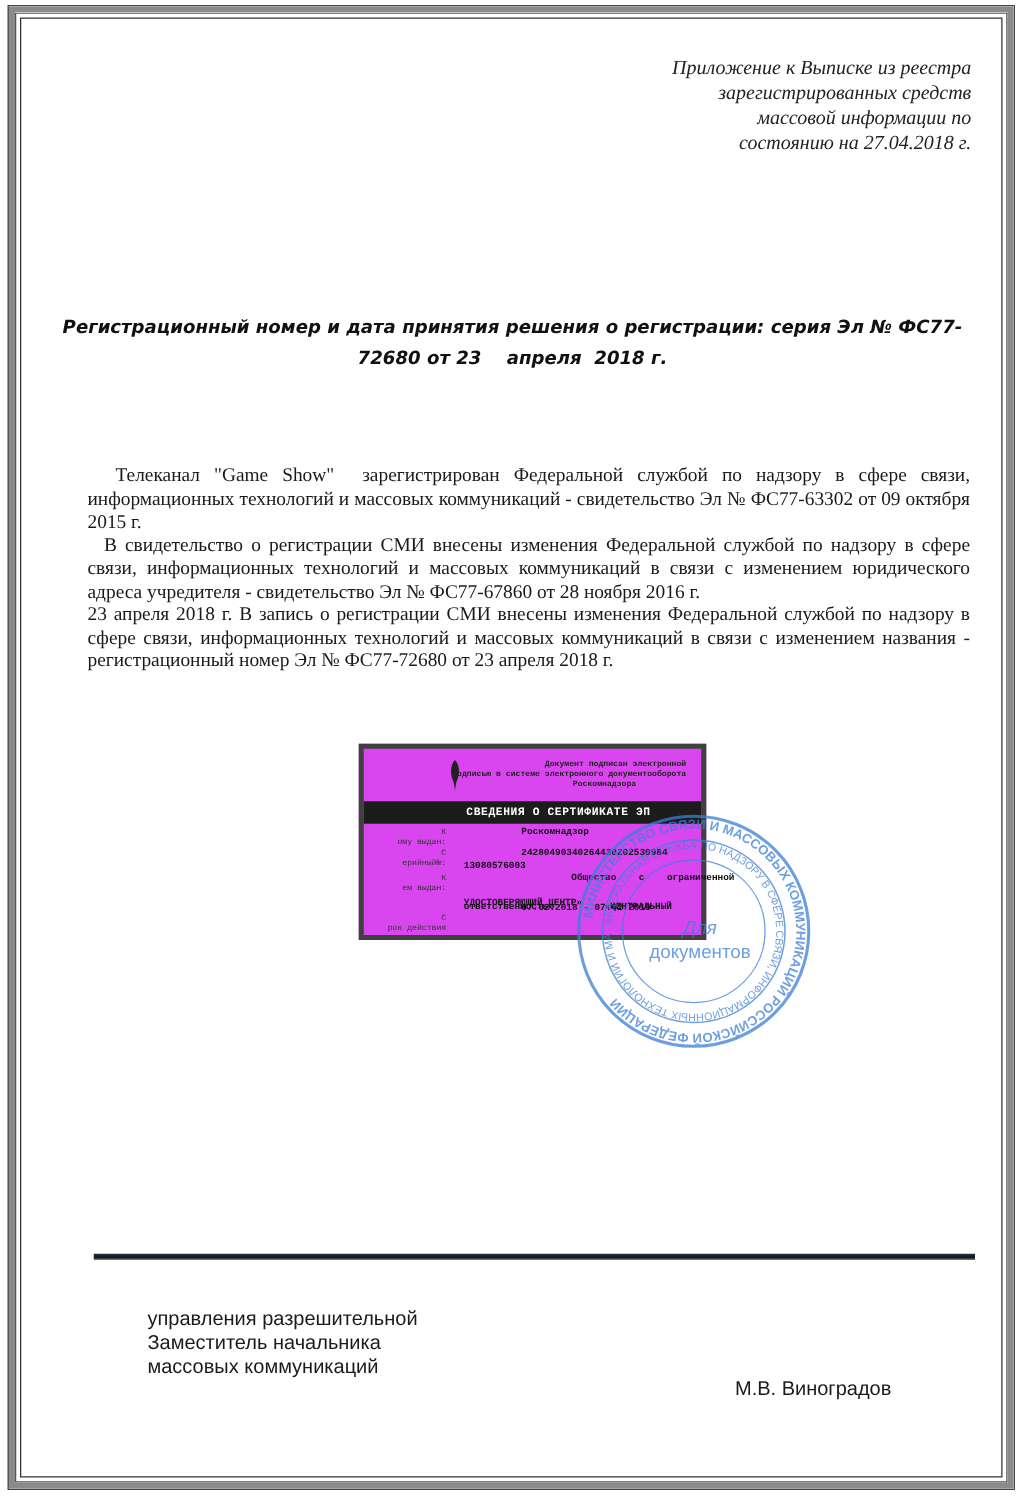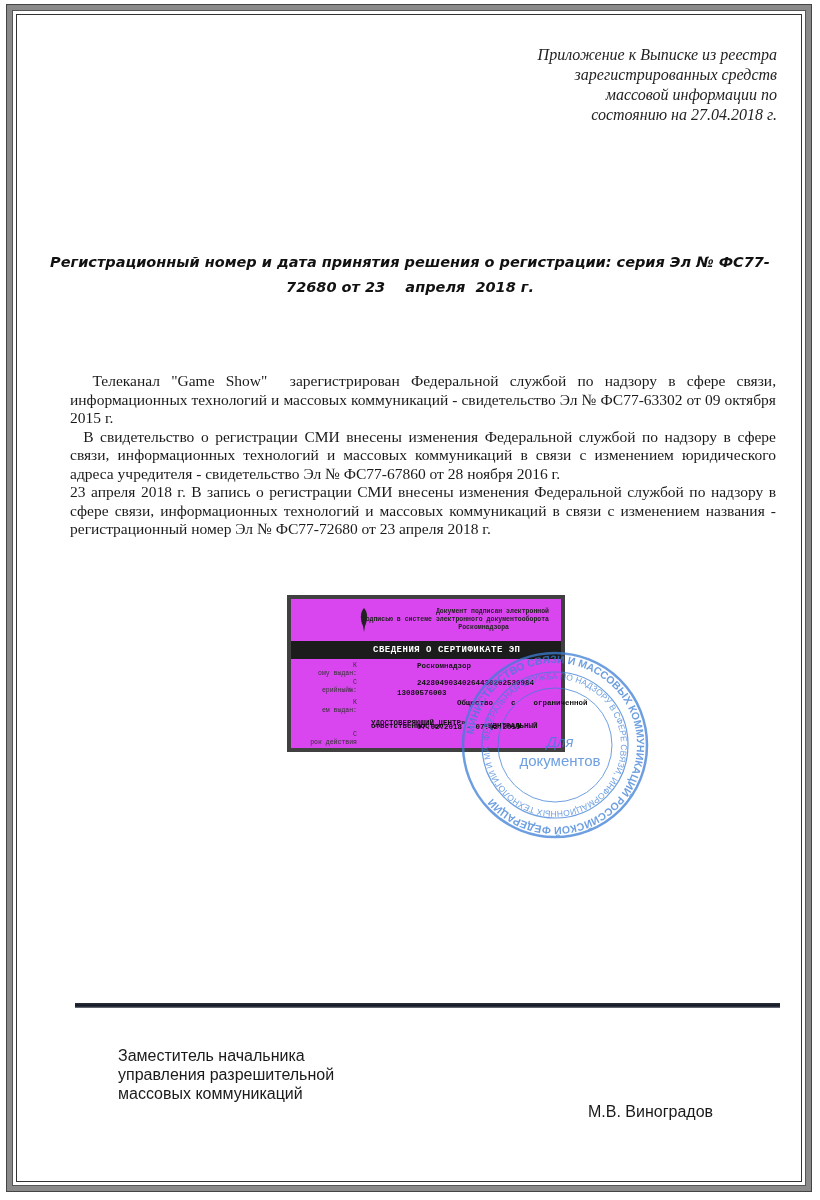--- a/index.html
+++ b/index.html
@@ -111,21 +111,21 @@
       <div>К</div>
       <div>ому выдан:</div>
     </div>
     <div class="cert-val" style="left:126px; top:2px;">Роскомнадзор</div>
 
     <div class="cert-label" style="top:20px;">
       <div>С</div>
       <div>ерийный№:</div>
     </div>
     <div class="cert-val" style="left:126px; top:19px;">242804903402644302025309​84</div>
-    <div class="cert-val" style="left:80px; top:29px;margin-left:26px;">13080576003</div>
+    <div class="cert-val" style="left:80px; top:29px;">13080576003</div>
 
     <div class="cert-label" style="top:40px;">
       <div>К</div>
       <div>ем выдан:</div>
     </div>
     <div class="cert-val" style="left:126px; top:39px; white-space:pre;margin-left:40px;">Общество    с    ограниченной</div>
     <div class="cert-val" style="left:80px; top:62px; white-space:pre;">ответственностью         «ЦЕНТРАЛЬНЫЙ</div>
     <div class="cert-val" style="left:80px; top:59px;">УДОСТОВЕРЯЮЩИЙ ЦЕНТР»</div>
 
     <div class="cert-label" style="top:72px;">
@@ -150,17 +150,17 @@
   <text font-family="Liberation Sans, sans-serif" font-size="8.5" fill="#3d7fd6">
     <textPath href="#innerRing" startOffset="1%">ФЕДЕРАЛЬНАЯ СЛУЖБА ПО НАДЗОРУ В СФЕРЕ СВЯЗИ, ИНФОРМАЦИОННЫХ ТЕХНОЛОГИЙ И МАССОВЫХ КОММУНИКАЦИЙ * ОГРН 1087746736296</textPath>
   </text>
   <text x="100" y="97" text-anchor="middle" font-family="Liberation Sans, sans-serif" font-size="15" font-style="italic" fill="#3d7fd6">Для</text>
   <text x="100" y="116" text-anchor="middle" font-family="Liberation Sans, sans-serif" font-size="15" fill="#3d7fd6">документов</text>
 </svg>
 
 <div class="separator"></div>
 
 <div class="sig-title">
+  <div>управления разрешительной</div>
   <div>Заместитель начальника</div>
-  <div>управления разрешительной</div>
   <div>массовых коммуникаций</div>
 </div>
 <div class="sig-name">М.В. Виноградов</div>
 
 </body></html>

